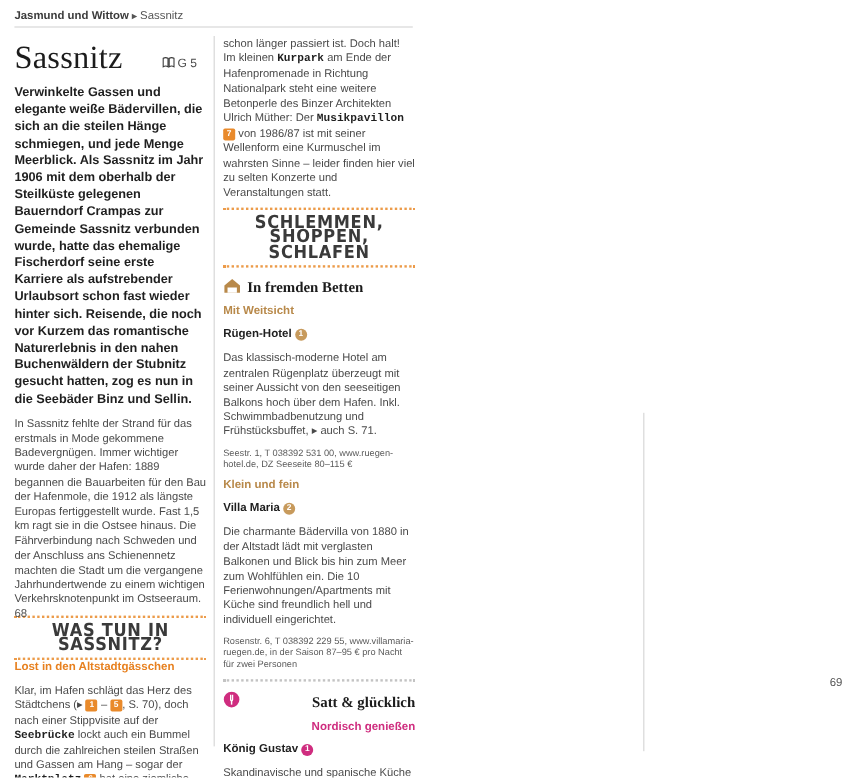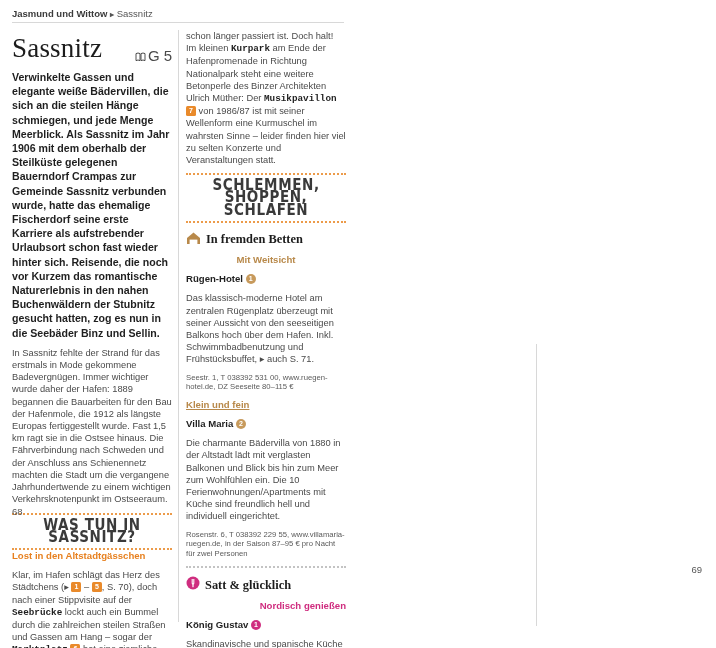--- a/index.html
+++ b/index.html
@@ -25,21 +25,21 @@
 
   .hdr-rule{position:absolute;left:12px;top:22px;width:332px;height:1px;background:#d8d8d8;}
 
   h1.title{
     position:absolute;left:12px;top:33px;margin:0;
     font-family:"Liberation Serif", serif;
     font-size:27px;font-weight:normal;letter-spacing:.2px;color:#1c1c1c;
   }
   .title-ref{
     position:absolute;left:118px;top:47px;
-    font-size:15px;color:#4a4a4a;padding-left:17px;
+    font-size:10px;color:#4a4a4a;padding-left:17px;
   }
   .map-glyph{display:inline-block;vertical-align:-1px;margin-right:2px;}
 
   
   .col{position:absolute;font-size:9.3px;line-height:12.2px;color:#4a4a4a;}
   .col p{margin:0 0 7px 0;}
   .col-a{left:12px;top:70px;width:160px;}
   .col-b{left:186px;top:30px;width:160px;}
 
   .vrule{position:absolute;width:1px;background:#d8d8d8;}
@@ -138,33 +138,33 @@
       <div class="sec-head" style="margin-top:8px;">
         <span>
           <svg width="15" height="14" viewBox="0 0 15 14">
               <path d="M1 7 L7.5 1.5 L14 7 L14 13 L1 13 Z" fill="#b8894a"></path>
               <path d="M3.6 8.6 L11.4 8.6 L11.4 13 L3.6 13 Z" fill="#ffffff"></path>
             </svg>
         </span>
         <span class="lbl">In fremden Betten</span>
       </div>
 
-      <p class="sub-tan sub-orange" style="color:#b8894a;margin-top:0;text-align:center;">Mit Weitsicht</p>
+      <p class="sub-tan sub-orange" style="color:#b8894a;margin-top:0;">Mit Weitsicht</p>
       <p class="name-line"><span>Rügen-Hotel</span> <span class="chip tn">1</span></p>
       <p><span>Das klassisch-moderne Hotel am zentralen Rügenplatz überzeugt mit seiner Aussicht von den seeseitigen Balkons hoch über dem Hafen. Inkl. Schwimmbadbenutzung und Frühstücksbuffet, </span><span>▸</span><span> auch S. 71.</span></p>
       <p class="info">Seestr. 1, T 038392 531 00, www.ruegen-hotel.de, DZ Seeseite 80–115 €</p>
 
-      <p class="sub-orange" style="color:#b8894a;text-decoration:underline;">Klein und fein</p>
+      <p class="sub-orange" style="color:#b8894a;">Klein und fein</p>
       <p class="name-line"><span>Villa Maria</span> <span class="chip tn">2</span></p>
       <p>Die charmante Bädervilla von 1880 in der Altstadt lädt mit verglasten Balkonen und Blick bis hin zum Meer zum Wohlfühlen ein. Die 10 Ferienwohnungen/Apartments mit Küche sind freundlich hell und individuell eingerichtet.</p>
       <p class="info">Rosenstr. 6, T 038392 229 55, www.villamaria-ruegen.de, in der Saison 87–95 € pro Nacht für zwei Personen</p>
 
       <div class="dotrule grey" style="margin-top:8px;"></div>
 
-      <div class="sec-head" style="margin-top:8px;">
+      <div class="sec-head" style="margin-top:8px;justify-content:space-between;">
         <span>
           <svg width="14" height="14" viewBox="0 0 14 14">
               <circle cx="7" cy="7" r="6.5" fill="#cf2d7f"></circle>
               <path d="M6.2 3 L6.2 7.2 Q6.2 8 7 8 Q7.8 8 7.8 7.2 L7.8 3" fill="none" stroke="#fff" stroke-width="1.1"></path>
               <rect x="6.4" y="7.2" width="1.2" height="4" fill="#fff"></rect>
             </svg>
         </span>
         <span class="lbl">Satt &amp; glücklich</span>
       </div>
 

